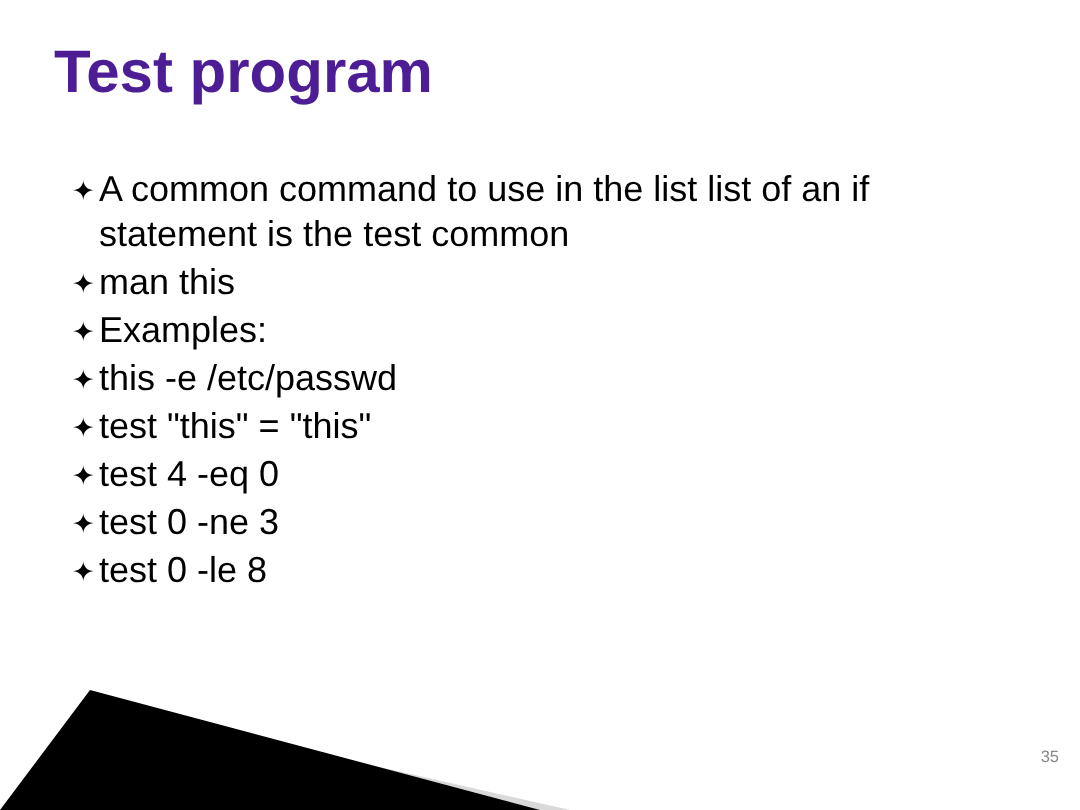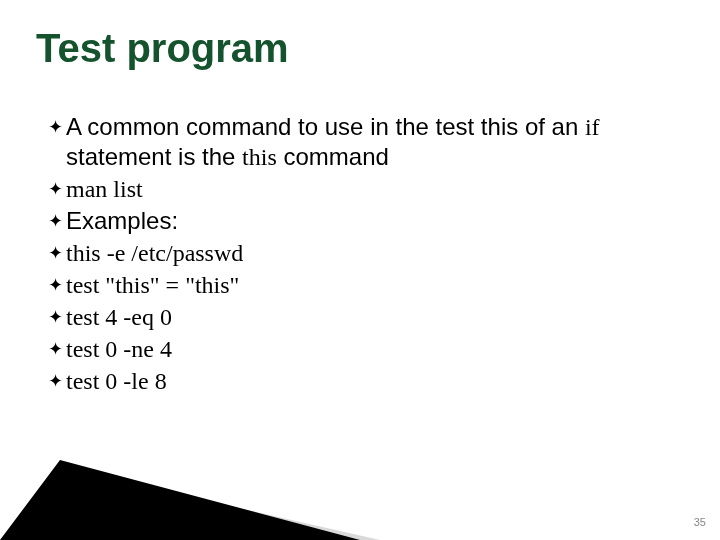--- a/index.html
+++ b/index.html
@@ -17,21 +17,21 @@
     width: 720px;
     height: 540px;
     box-sizing: border-box;
   }
   .title {
     position: absolute;
     top: 26px;
     left: 36px;
     font-size: 40px;
     font-weight: 700;
-    color: #14532d;
+    color: #4c1d95;
     letter-spacing: 0px;
   }
   .body {
     position: absolute;
     top: 112px;
     left: 48px;
     right: 48px;
     font-size: 24px;
     line-height: 1.25;
     color: #000;
@@ -46,25 +46,25 @@
     width: 18px;
     font-size: 18px;
     line-height: 30px;
     color: #000;
     font-family: Arial, sans-serif;
   }
   .txt {
     flex: 1 1 auto;
   }
   .mono {
-    font-family: Liberation Serif, serif;
+    font-family: Liberation Sans, sans-serif;
   }
   .page-num {
     position: absolute;
-    bottom: 12px;
+    bottom: 29px;
     right: 14px;
     font-size: 11px;
     color: #888;
   }
   .deco {
     position: absolute;
     left: 0;
     bottom: 0;
     width: 380px;
     height: 110px;
@@ -74,45 +74,45 @@
 </head>
 <body>
 
 <div class="slide">
 
   <div class="title">Test program</div>
 
   <div class="body">
       <div class="item">
         <div class="bullet">✦</div>
-        <div class="txt"><span>A common command to use in the test this of an </span><span class="mono">if</span><span> statement is the </span><span class="mono">this</span><span> command</span></div>
+        <div class="txt"><span>A common command to use in the list list of an </span><span class="mono">if</span><span> statement is the </span><span class="mono">test</span><span> common</span></div>
       </div>
       <div class="item">
         <div class="bullet">✦</div>
-        <div class="txt"><span class="mono">man list</span></div>
+        <div class="txt"><span class="mono">man this</span></div>
       </div>
       <div class="item">
         <div class="bullet">✦</div>
         <div class="txt"><span>Examples:</span></div>
       </div>
       <div class="item">
         <div class="bullet">✦</div>
         <div class="txt"><span class="mono">this -e /etc/passwd</span></div>
       </div>
       <div class="item">
         <div class="bullet">✦</div>
         <div class="txt"><span class="mono">test "this" = "this"</span></div>
       </div>
       <div class="item">
         <div class="bullet">✦</div>
         <div class="txt"><span class="mono">test 4 -eq 0</span></div>
       </div>
       <div class="item">
         <div class="bullet">✦</div>
-        <div class="txt"><span class="mono">test 0 -ne 4</span></div>
+        <div class="txt"><span class="mono">test 0 -ne 3</span></div>
       </div>
       <div class="item">
         <div class="bullet">✦</div>
         <div class="txt"><span class="mono">test 0 -le 8</span></div>
       </div>
     </div>
 
   <svg class="deco" viewBox="0 0 380 110" preserveAspectRatio="none">
     <polygon points="0,110 380,110 70,40" fill="#d9d9d9"></polygon>
     <polygon points="0,110 360,110 60,30" fill="#000"></polygon>

